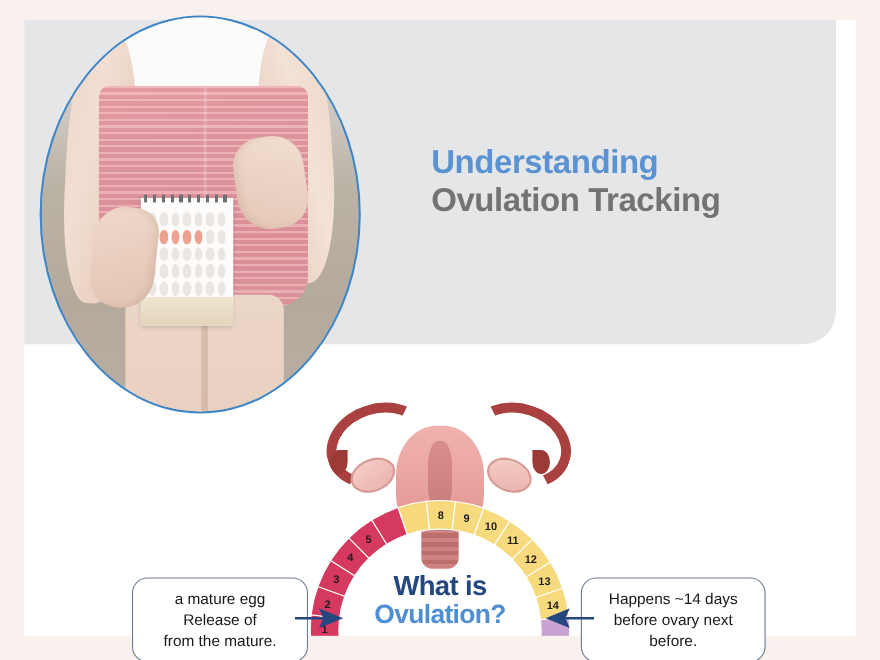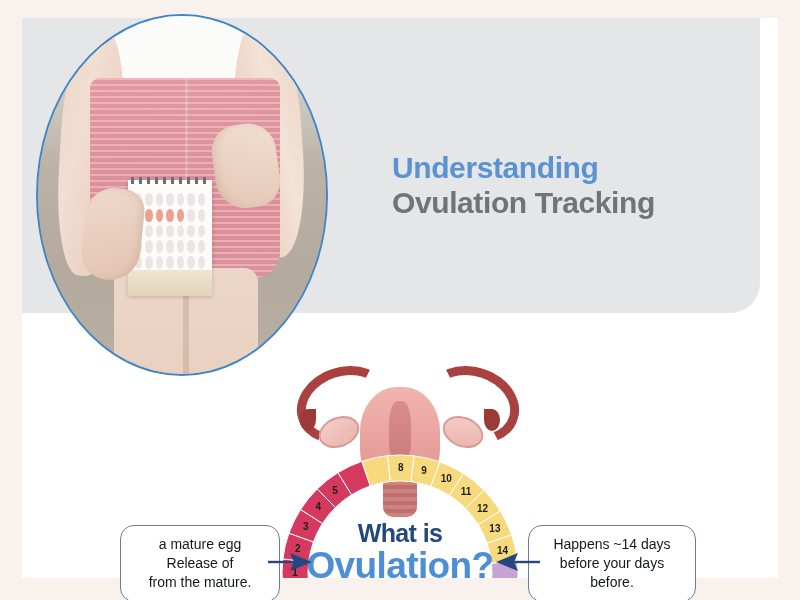--- a/index.html
+++ b/index.html
@@ -48,21 +48,20 @@
     top: 112px;
     width: 350px;
   }
   .title-line1 {
     font-size: 30px;
     font-weight: bold;
     color: #5a92d2;
     letter-spacing: -0.4px;
     line-height: 1.18;
     white-space: nowrap;
-    margin-top: 20px;
   }
   .title-line2 {
     font-size: 30px;
     font-weight: bold;
     color: #737373;
     letter-spacing: -0.4px;
     line-height: 1.18;
     white-space: nowrap;
   }
 
@@ -265,21 +264,21 @@
     top: 208px;
     width: 200px;
     text-align: center;
     z-index: 6;
   }
   .ct-l1 {
     font-size: 25px; font-weight: bold; color:#23477f;
     letter-spacing:-0.6px; line-height:1.0;
   }
   .ct-l2 {
-    font-size: 37px; font-weight: bold; color:#4e8ed4;
+    font-size: 24px; font-weight: bold; color:#4e8ed4;
     letter-spacing:-0.6px; line-height:1.06;
   }
 
   
   .callout {
     position: absolute;
     background: #ffffff;
     border: 1.6px solid #6f7d94;
     border-radius: 14px;
     text-align: center;
@@ -440,21 +439,21 @@
       </div>
 
       <div class="callout callout-left">
         <div>a mature egg</div>
         <div>Release of</div>
         <div>from the mature.</div>
       </div>
 
       <div class="callout callout-right">
         <div>Happens ~14 days</div>
-        <div>before your days</div>
+        <div>before ovary next</div>
         <div>before.</div>
       </div>
 
       <svg class="arrow arrow-left" viewBox="0 0 44 22">
         <line x1="0" y1="11" x2="26" y2="11" stroke="#24477f" stroke-width="2.4"></line>
         <polygon points="22,2 44,11 22,20 26,11" fill="#24477f"></polygon>
       </svg>
       <svg class="arrow arrow-right" viewBox="0 0 44 22">
         <line x1="18" y1="11" x2="44" y2="11" stroke="#24477f" stroke-width="2.4"></line>
         <polygon points="22,2 0,11 22,20 18,11" fill="#24477f"></polygon>

